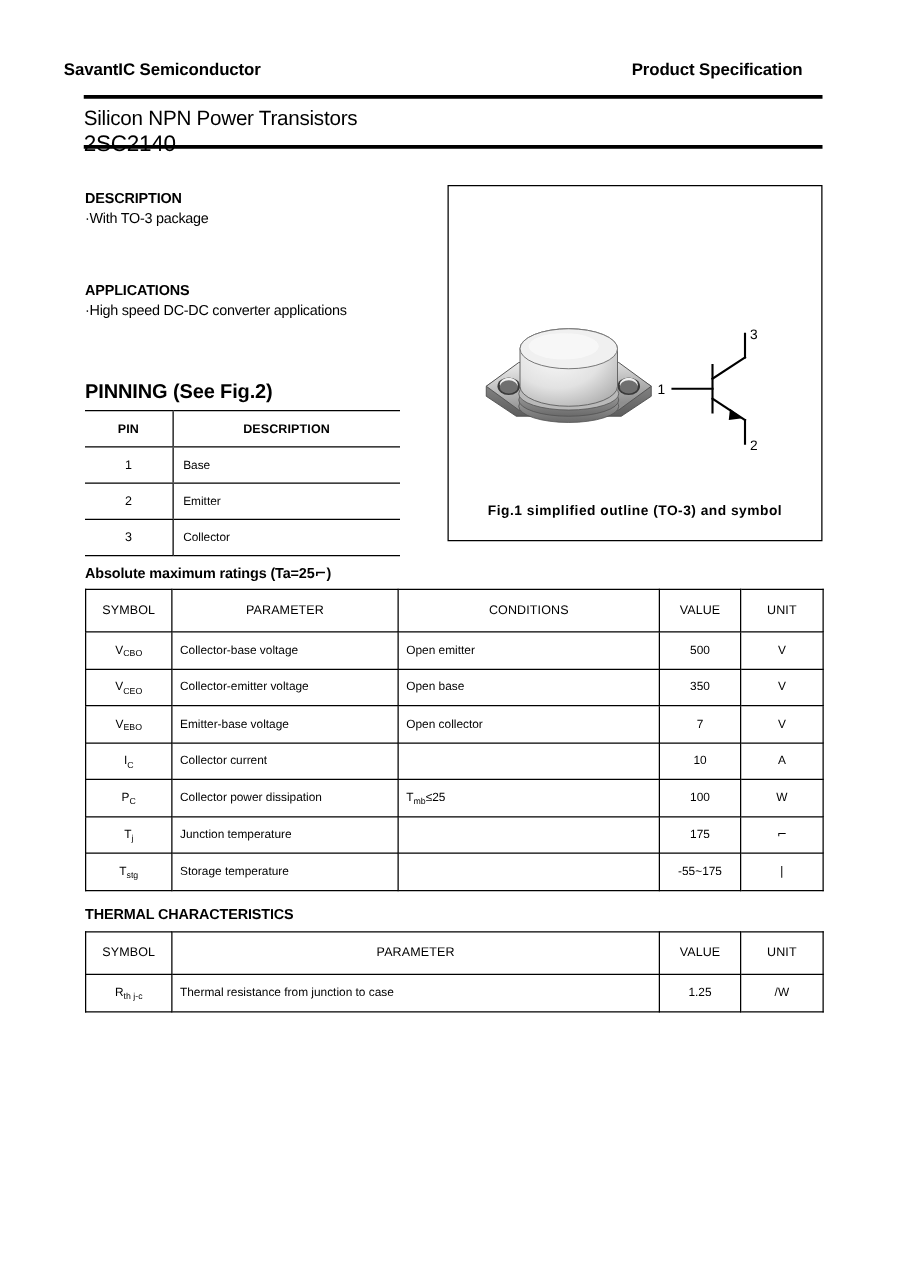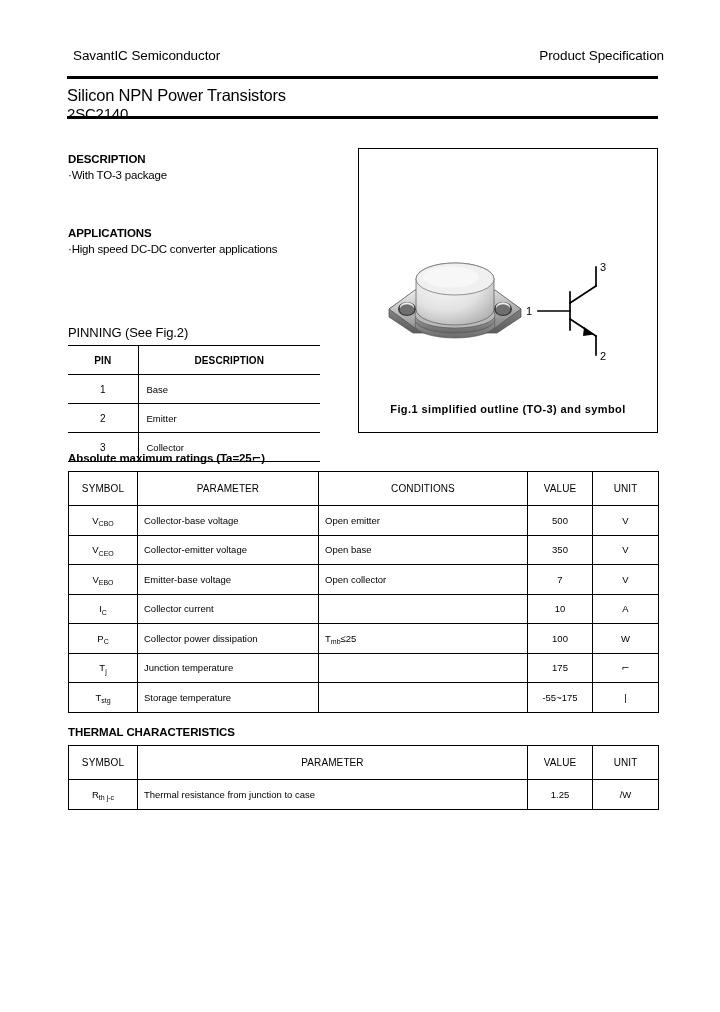--- a/index.html
+++ b/index.html
@@ -18,28 +18,28 @@
   .page {
     position: absolute;
     left: 0; top: 0;
     width: 720px;
     height: 1012px;
   }
 
   
   .hdr-row {
     position: absolute;
-    left: 73px;
+    left: 51px;
     top: 48px;
     width: 591px;
     display: flex;
     justify-content: space-between;
     align-items: baseline;
     font-size: 13.5px;
-    font-weight: normal;
+    font-weight: bold;
     letter-spacing: -0.1px;
   }
   .rule-thick {
     position: absolute;
     left: 67px;
     width: 591px;
     height: 3px;
     background: #000;
   }
   .rule-top { top: 76px; }
@@ -48,21 +48,21 @@
     position: absolute;
     left: 67px;
     top: 86px;
     width: 591px;
     display: flex;
     align-items: baseline;
     font-weight: normal;
     flex-direction: column;
   }
   .title-left { font-size: 16.5px; letter-spacing: -0.2px; }
-  .title-right { font-size: 15px; letter-spacing: -0.2px; }
+  .title-right { font-size: 18px; letter-spacing: -0.2px; }
 
   
   .sec-head {
     font-size: 11.5px;
     font-weight: bold;
     letter-spacing: -0.1px;
   }
   .sec-line {
     font-size: 11.5px;
     letter-spacing: -0.2px;
@@ -83,25 +83,24 @@
   #apps-block .sec-line { margin-top: 4px; }
 
   
   #pinning-wrap {
     position: absolute;
     left: 68px;
     top: 305px;
     width: 252px;
   }
   #pinning-title {
-    font-size: 13px;
-    font-weight: normal;
+    font-size: 16px;
+    font-weight: bold;
     letter-spacing: -0.1px;
     margin-bottom: 5px;
-    margin-top: 20px;
   }
   table.pin {
     border-collapse: collapse;
     width: 252px;
     table-layout: fixed;
   }
   table.pin td, table.pin th {
     border-top: 1.2px solid #000;
     border-bottom: 1.2px solid #000;
     border-left: 1.2px solid #000;

